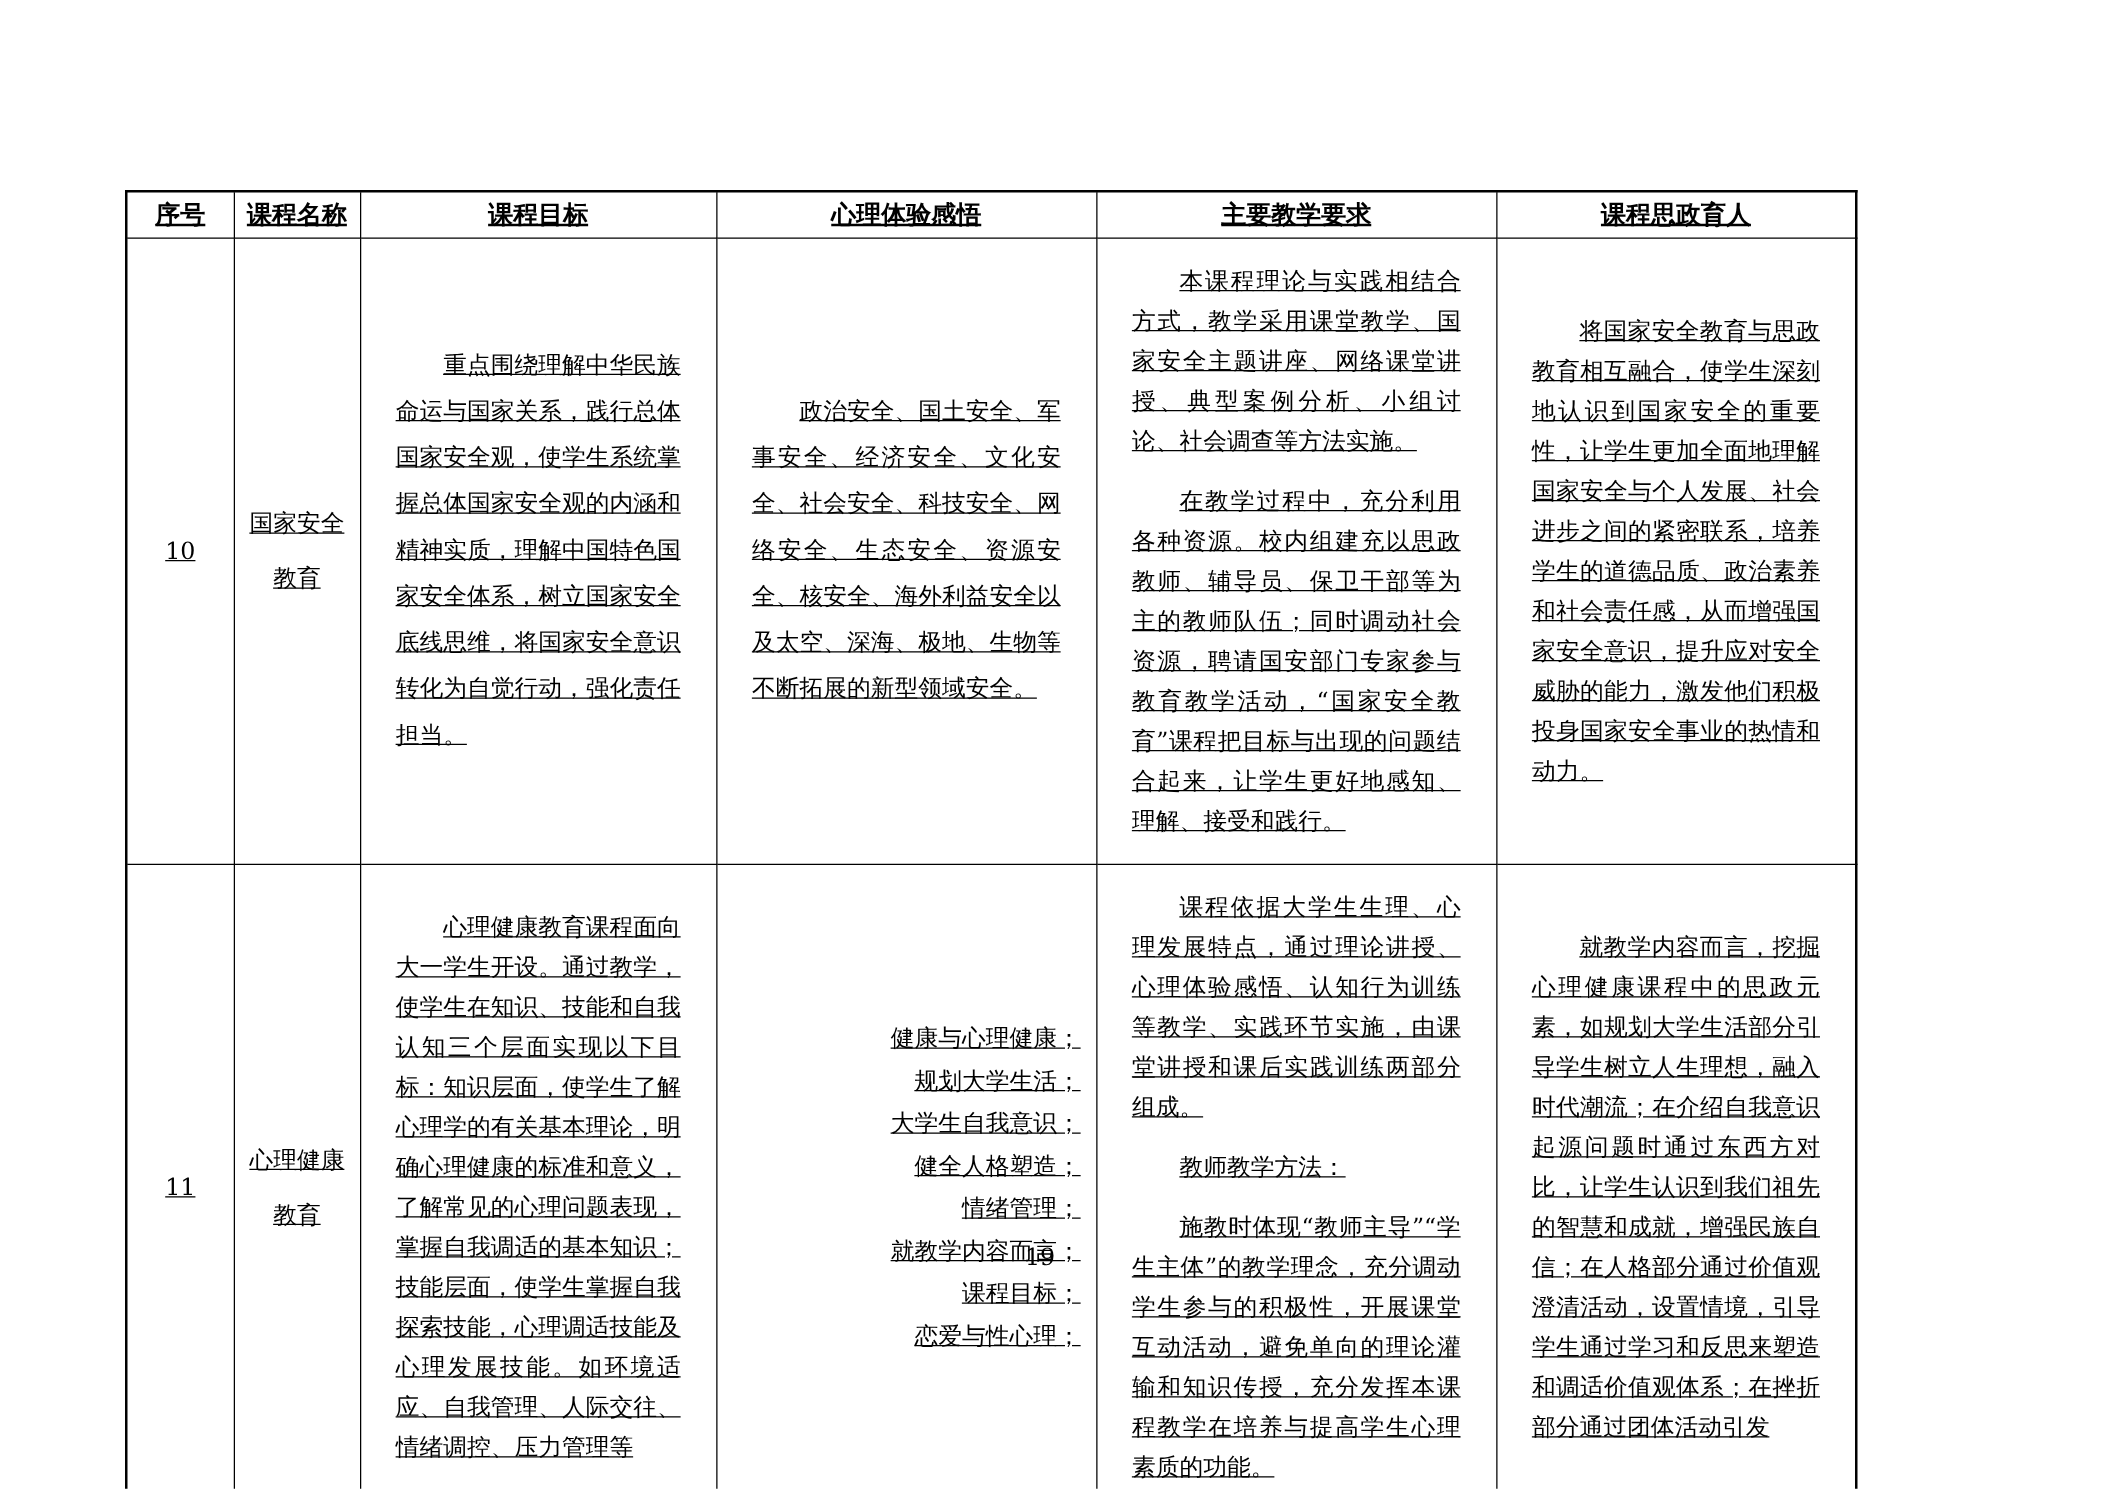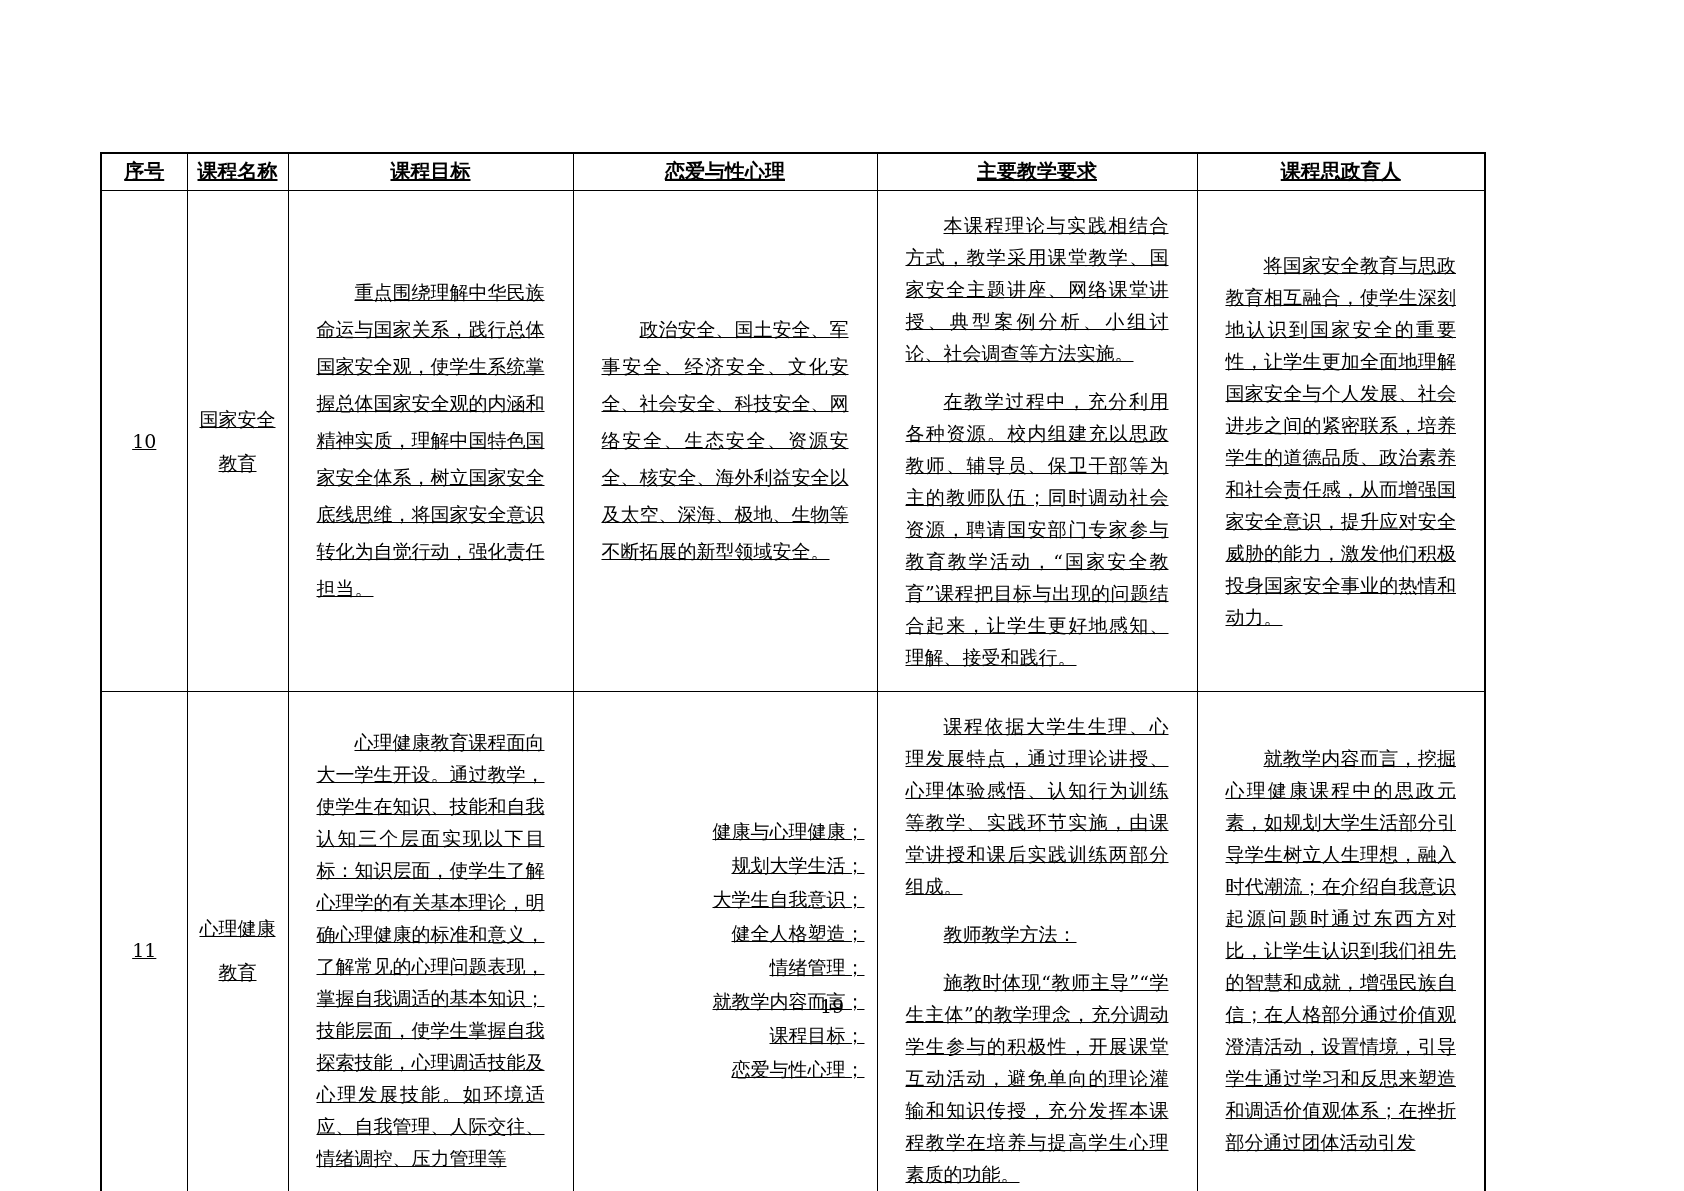--- a/index.html
+++ b/index.html
@@ -83,21 +83,21 @@
     <col style="width:285px">
     <col style="width:304px">
     <col style="width:320px">
     <col style="width:288px">
   </colgroup>
   <thead>
     <tr>
       <th>序号</th>
       <th>课程名称</th>
       <th>课程目标</th>
-      <th>恋爱与性心理</th>
+      <th>心理体验感悟</th>
       <th>主要教学要求</th>
       <th>课程思政育人</th>
     </tr>
   </thead>
   <tbody>
     <tr class="row-10">
       <td class="cell-center">10</td>
       <td class="cell-center cell-name">国家安全教育</td>
       <td class="lh-lg">
         <p class="para">重点围绕理解中华民族命运与国家关系，践行总体国家安全观，使学生系统掌握总体国家安全观的内涵和精神实质，理解中国特色国家安全体系，树立国家安全底线思维，将国家安全意识转化为自觉行动，强化责任担当。</p>

